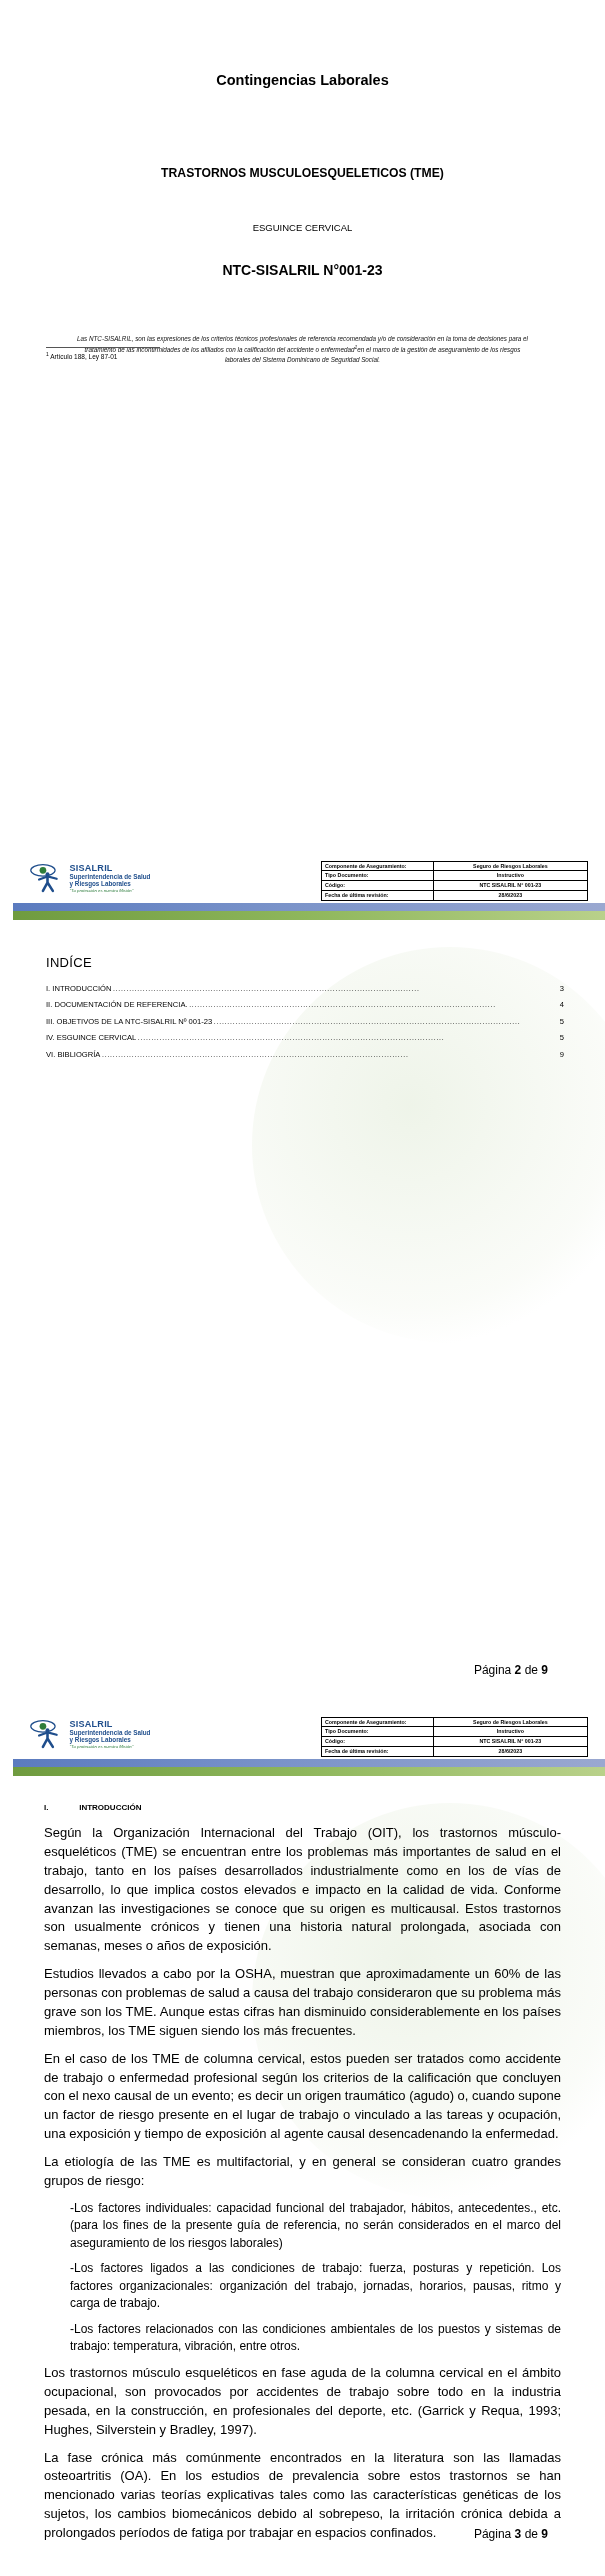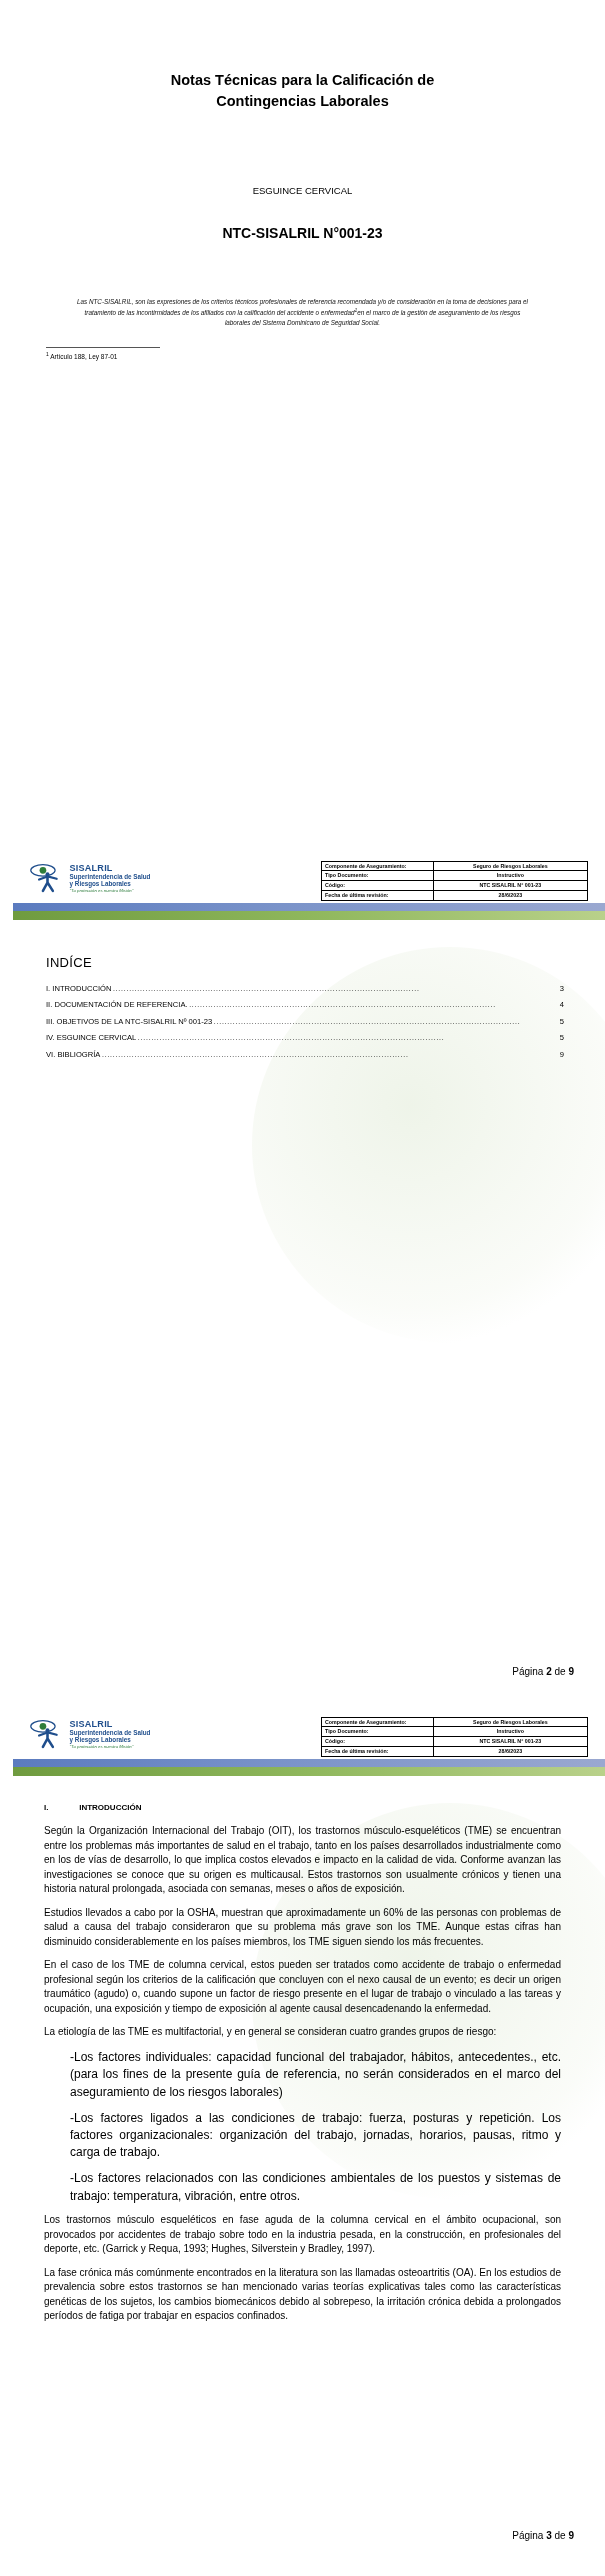--- a/index.html
+++ b/index.html
@@ -210,43 +210,43 @@
   .toc-row.wrap { display: block; white-space: normal; }
   .toc-cont {
     display: flex;
     align-items: baseline;
     margin-top: 1.5px;
     padding-left: 20px;
   }
 
   .pagefoot {
     position: absolute;
-    right: 31px;
+    right: 57px;
     bottom: 35px;
-    font-size: 10px;
+    font-size: 12px;
   }
   .pagefoot b { font-weight: bold; }
 
   
   .body3 {
     position: absolute;
     left: 44px;
     top: 91px;
     width: 517px;
   }
   .sec-head {
     font-size: 8px;
     font-weight: bold;
     margin: 0 0 12.2px 0;
     display: flex;
     gap: 20px;
   }
   .sec-num { width: 15.2px; text-align: left; }
   p.body {
-    font-size: 10px;
+    font-size: 13px;
     line-height: 1.45;
     text-align: justify;
     margin: 0 0 9.1px 0;
     color: #000;
   }
   p.bullet {
     font-size: 12px;
     line-height: 1.45;
     text-align: justify;
     margin: 0 0 8.4px 0;
@@ -254,25 +254,25 @@
     color: #000;
   }
 </style>
 </head>
 <body>
 
 <div class="doc">
 
   <div class="page page-1">
     <div class="p1-title">
-      <div>Notas Técnicas para la Calificación de</div>
       <div>Contingencias Laborales</div>
     </div>
 
     <div class="p1-sub">
+      <div>TRASTORNOS MUSCULOESQUELETICOS (TME)</div>
     </div>
 
     <div class="p1-esguince">ESGUINCE CERVICAL</div>
     <div class="p1-code">NTC-SISALRIL N°001-23</div>
 
     <div class="p1-note">
       <span>Las NTC-SISALRIL, son las expresiones de los criterios técnicos profesionales de referencia recomendada y/o de consideración en la toma de decisiones para el tratamiento de las incontirmidades de los afiliados con la calificación del accidente o enfermedad</span><sup>1</sup><span>en el marco de la gestión de aseguramiento de los riesgos laborales del Sistema Dominicano de Seguridad Social.</span>
     </div>
 
     <div class="p1-footnote-rule"></div>

